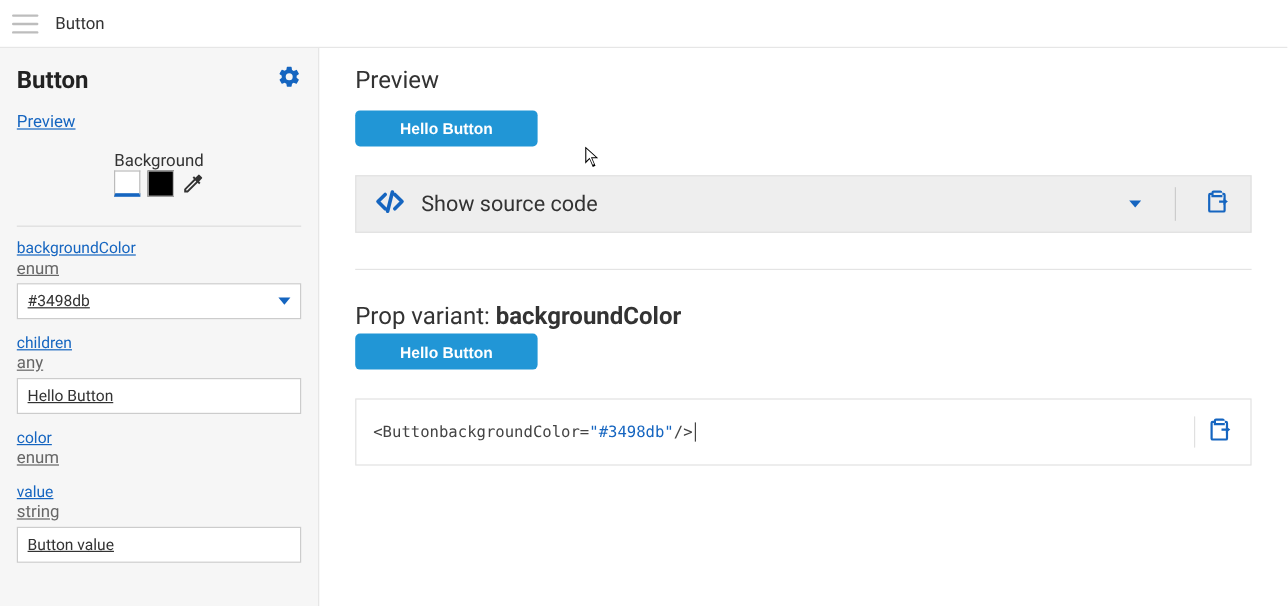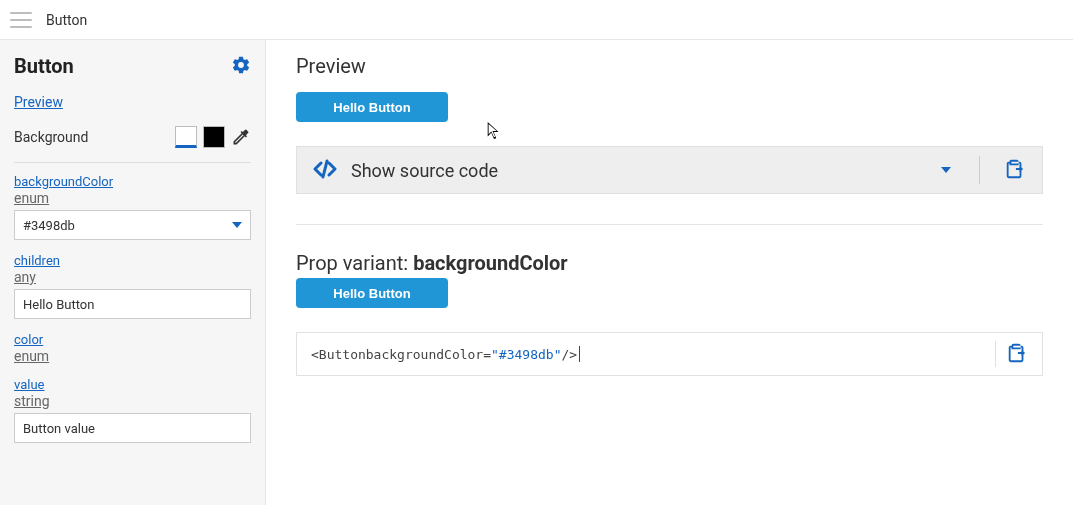--- a/index.html
+++ b/index.html
@@ -70,21 +70,22 @@
     text-decoration: underline;
     font-size: 14px;
     cursor: pointer;
     display: inline-block;
   }
   .bg-row {
     display: flex;
     justify-content: space-between;
     align-items: center;
     margin-top: 16px;
-    margin-bottom: 14px;
+    margin-bottom: 24px;
+    flex-direction: column;
   }
   .bg-label { font-size: 14px; color: #333; }
   .bg-controls { display: flex; gap: 6px; align-items: center; }
   .swatch {
     width: 22px; height: 22px;
     border: 1px solid #bbb;
     cursor: pointer;
   }
   .swatch.white { background: #fff; border-bottom: 3px solid #1565c0; }
   .swatch.black { background: #000; }
@@ -99,20 +100,21 @@
     background: #fff;
     border: 1px solid #ccc;
     height: 30px;
     padding: 0 8px;
     font-size: 13px;
     color: #333;
     display: flex;
     align-items: center;
     justify-content: space-between;
     cursor: pointer;
+    text-decoration: underline;
   }
   .text-box { cursor: text; justify-content:flex-start;}
   .caret-down {
     width: 0; height: 0;
     border-left: 5px solid transparent;
     border-right: 5px solid transparent;
     border-top: 6px solid #1565c0;
   }
   
   .content {
@@ -157,21 +159,21 @@
   .code-bar .label { flex: 1; font-size: 18px; color: #333; }
   .code-bar .caret-down { margin-right: 4px; }
   .code-bar .vdiv { width:1px; height:28px; background:#ccc; margin:0 10px;}
   .clipboard-icon svg { width:22px; height:22px; cursor:pointer; }
   .section-hr { border:none; border-top:1px solid #e4e4e4; margin: 0 0 26px 0;}
   .variant-title { font-size:20px; font-weight:400; color:#333; margin-bottom:3px;}
   .variant-title strong { font-weight:700;}
   .code-preview {
     border: 1px solid #e2e2e2;
     background: #fff;
-    height: 44px;
+    height: 56px;
     display: flex;
     align-items: center;
     padding: 0 14px;
     font-family: "SFMono-Regular", Consolas, Menlo, monospace;
     font-size: 13px;
     color: #333;
   }
   .code-preview .flex-grow { flex:1; display:flex; align-items:center; }
   .tok-tag { color:#444; }
   .tok-attr { color:#444; }

